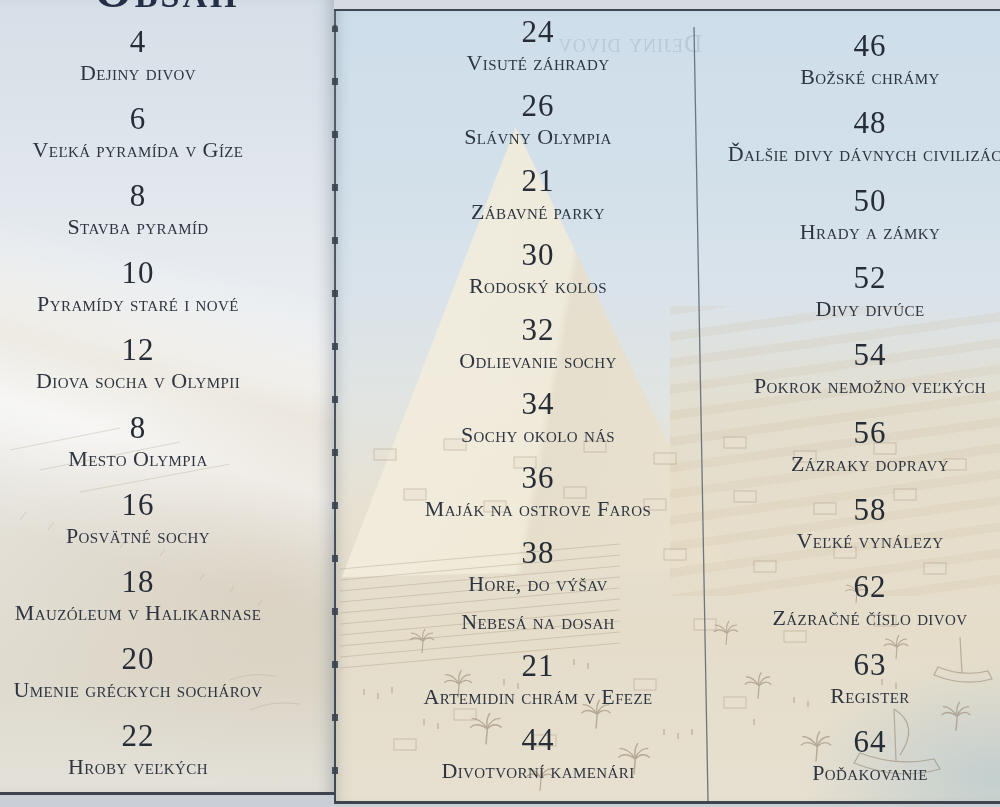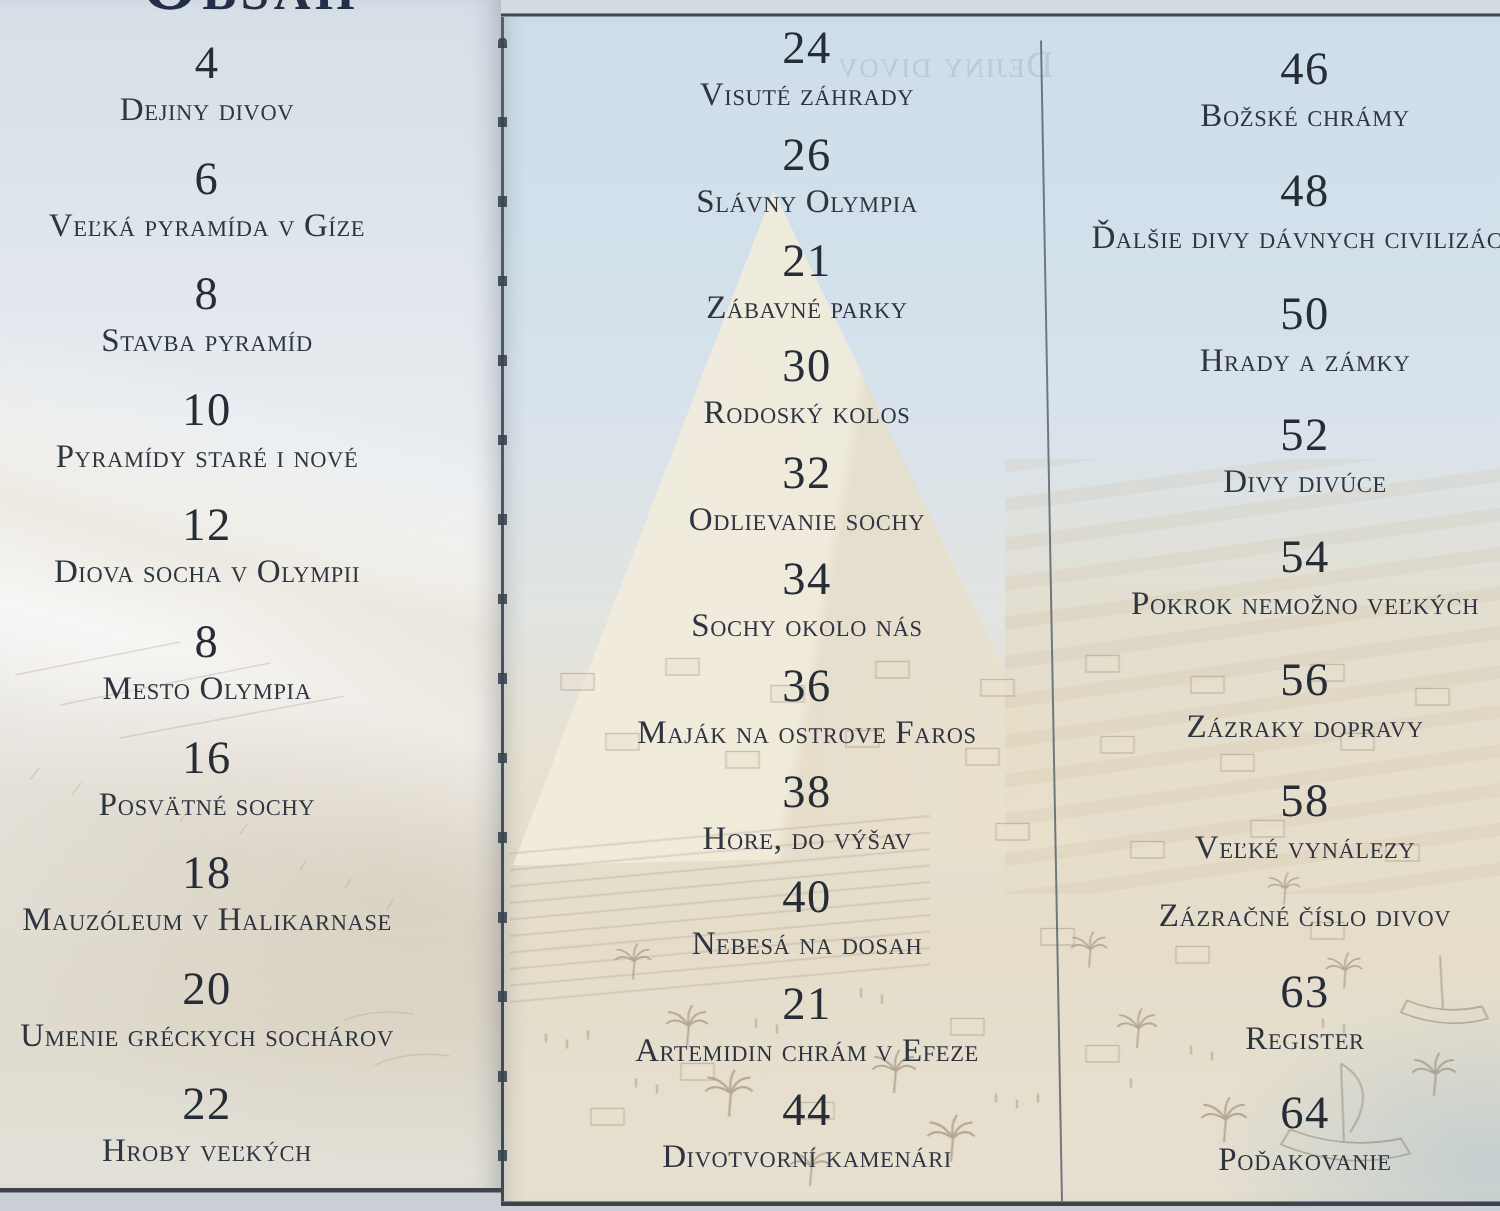--- a/index.html
+++ b/index.html
@@ -283,21 +283,20 @@
           <div class="num">36</div>
           <div class="label">Maják na ostrove Faros</div>
         </div>
 
         <div class="entry">
           <div class="num">38</div>
           <div class="label">Hore, do výšav</div>
         </div>
 
         <div class="entry">
-          <div class="num">40</div>
           <div class="label">Nebesá na dosah</div>
         </div>
 
         <div class="entry">
           <div class="num">21</div>
           <div class="label">Artemidin chrám v Efeze</div>
         </div>
 
         <div class="entry">
           <div class="num">44</div>
@@ -337,20 +336,21 @@
           <div class="label">Zázraky dopravy</div>
         </div>
 
         <div class="entry">
           <div class="num">58</div>
           <div class="label">Veľké vynálezy</div>
         </div>
 
 
         <div class="entry">
+          <div class="num">62</div>
           <div class="label">Zázračné číslo divov</div>
         </div>
 
         <div class="entry">
           <div class="num">63</div>
           <div class="label">Register</div>
         </div>
 
         <div class="entry">
           <div class="num">64</div>

